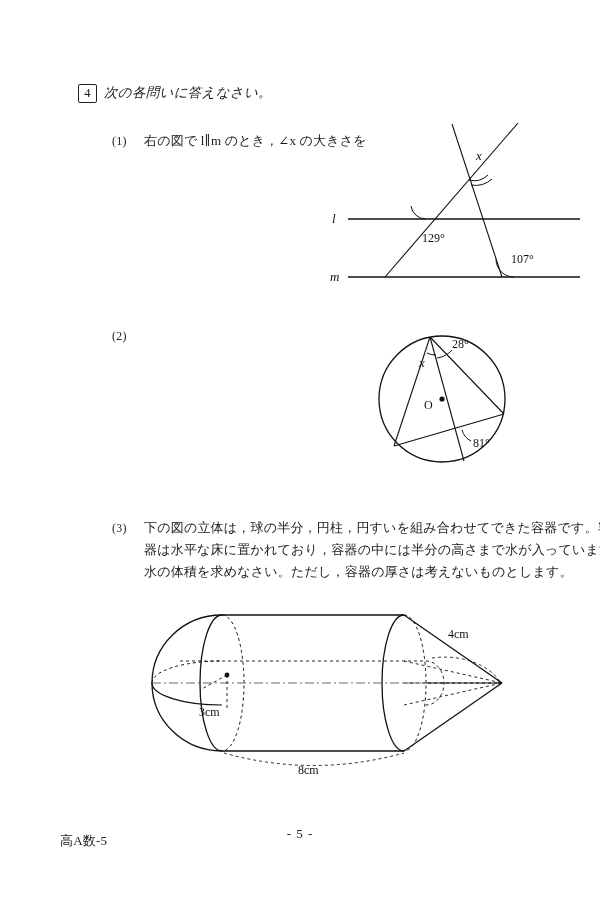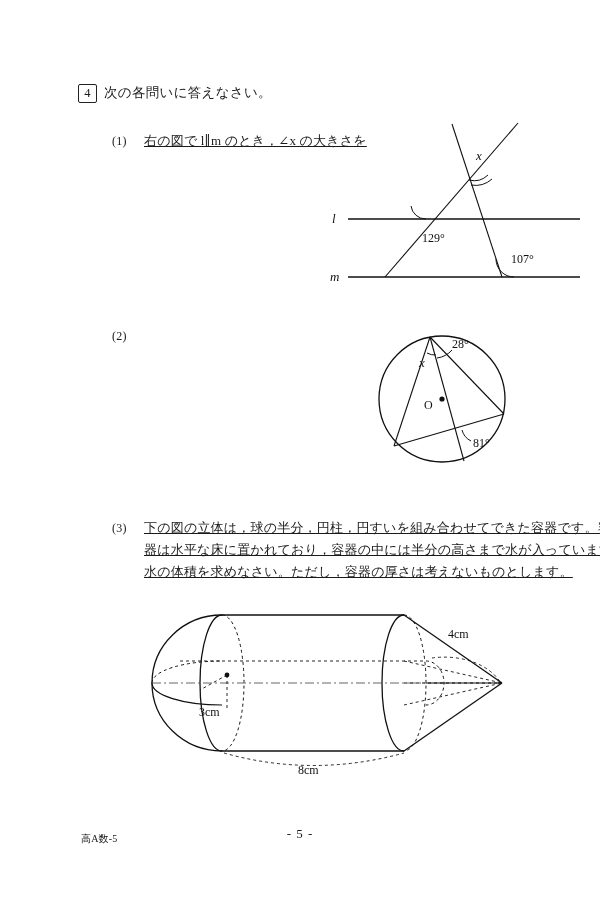--- a/index.html
+++ b/index.html
@@ -36,62 +36,62 @@
     border: 1px solid #222;
     border-radius: 2px;
     width: 17px;
     height: 17px;
     line-height: 16px;
     text-align: center;
     font-size: 12.5px;
     margin-right: 7px;
     flex: none;
   }
-  .q-header-text { line-height: 18px; }
+  .q-header-text { line-height: 18px; font-style: italic; }
 
   .sub {
     position: absolute;
     font-size: 13px;
     line-height: 22px;
     letter-spacing: .2px;
   }
   .sub .label {
     position: absolute;
     left: 0;
     top: 0;
     font-size: 12px;
   }
   .sub .body {
     margin-left: 32px;
     display: block;
   }
-  .sub .line { display: block; white-space: nowrap; text-decoration: underline; }
+  .sub .line { display: block; white-space: nowrap; }
 
   
   .fig { position: absolute; }
   .fig svg { display: block; overflow: visible; }
 
   .fig-label {
     font-family: "Liberation Serif", "DejaVu Serif", serif;
     font-size: 12px;
     fill: #111;
   }
   .fig-label-ital {
     font-family: "Liberation Serif", "DejaVu Serif", serif;
     font-style: italic;
     font-size: 13px;
     fill: #111;
   }
 
   
   .footer-left {
     position: absolute;
-    left: 81px;
+    left: 60px;
     top: 832px;
-    font-size: 10px;
+    font-size: 13px;
     letter-spacing: .2px;
   }
   .footer-center {
     position: absolute;
     left: 0;
     right: 0;
     top: 826px;
     text-align: center;
     font-size: 13px;
     letter-spacing: 1px;

